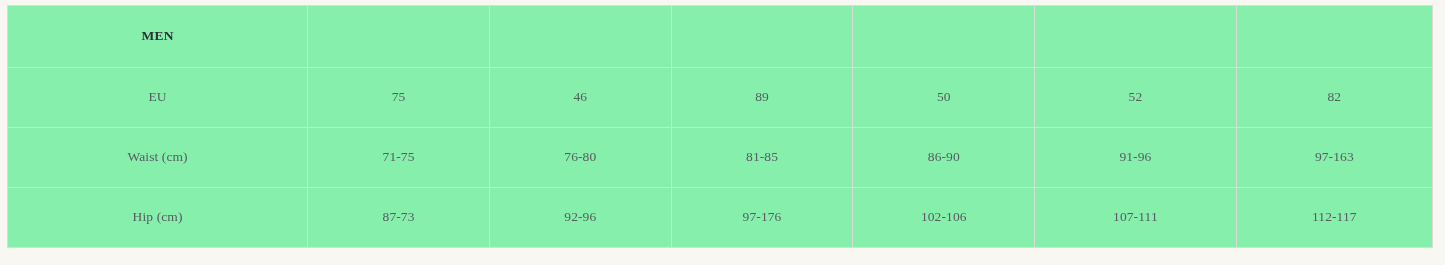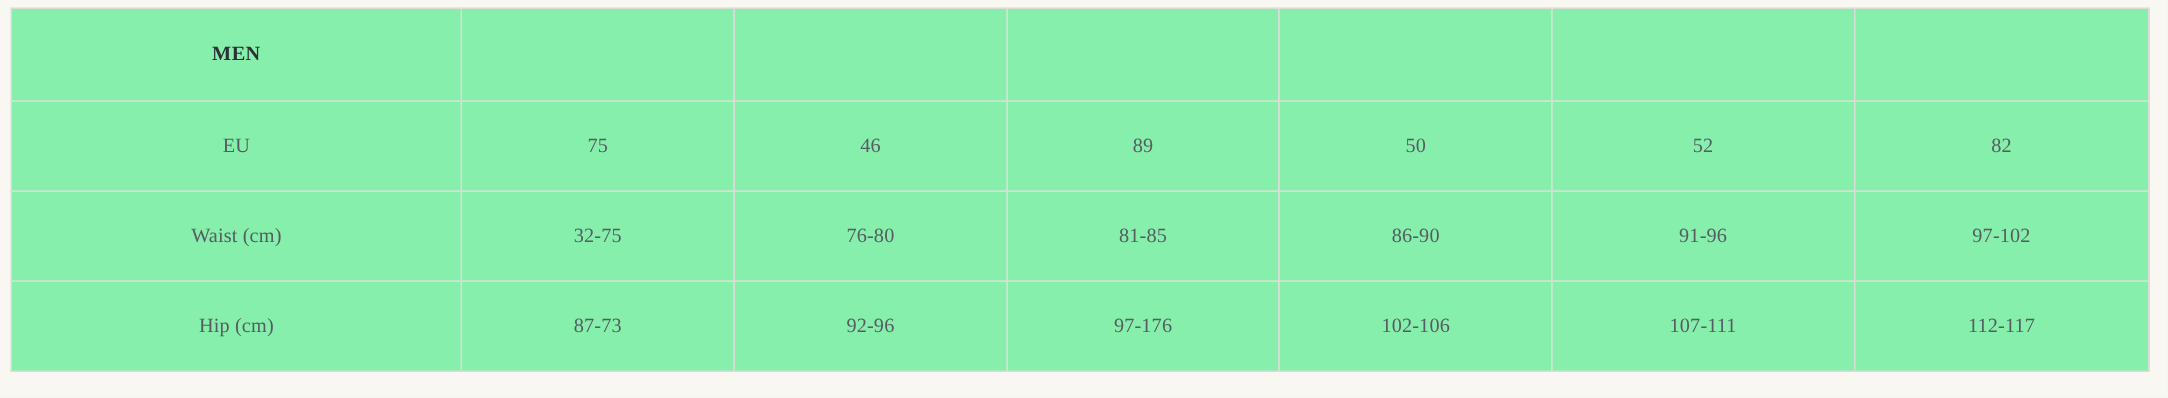--- a/index.html
+++ b/index.html
@@ -94,26 +94,26 @@
         <td>46</td>
         <td>89</td>
         <td>50</td>
         <td>52</td>
         <td>82</td>
       </tr>
 
 
       <tr>
         <td class="row-label">Waist (cm)</td>
-        <td>32-75</td>
+        <td>71-75</td>
         <td>76-80</td>
         <td>81-85</td>
         <td>86-90</td>
         <td>91-96</td>
-        <td>97-102</td>
+        <td>97-163</td>
       </tr>
 
       <tr>
         <td class="row-label">Hip (cm)</td>
         <td>87-73</td>
         <td>92-96</td>
         <td>97-176</td>
         <td>102-106</td>
         <td>107-111</td>
         <td>112-117</td>

